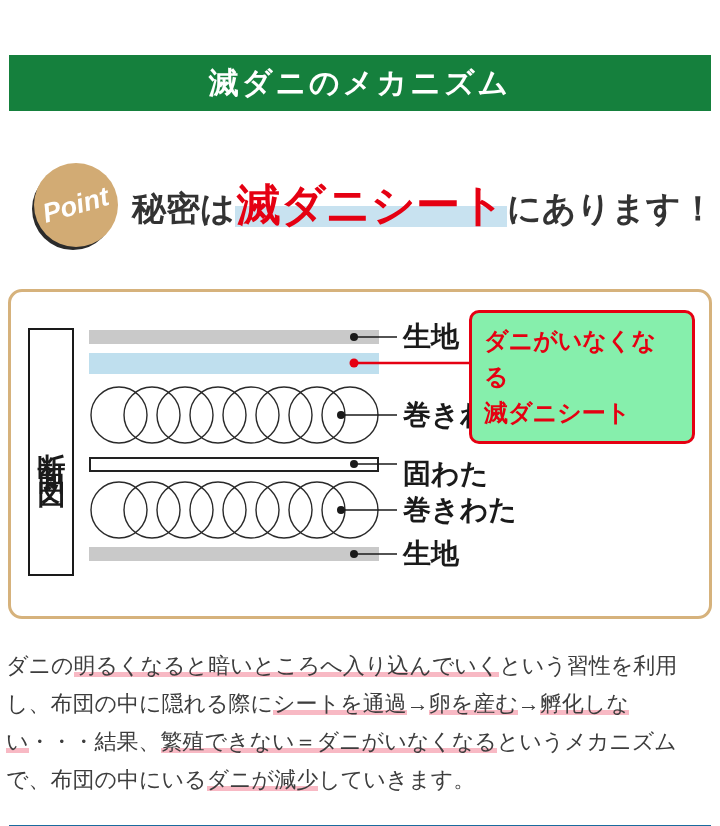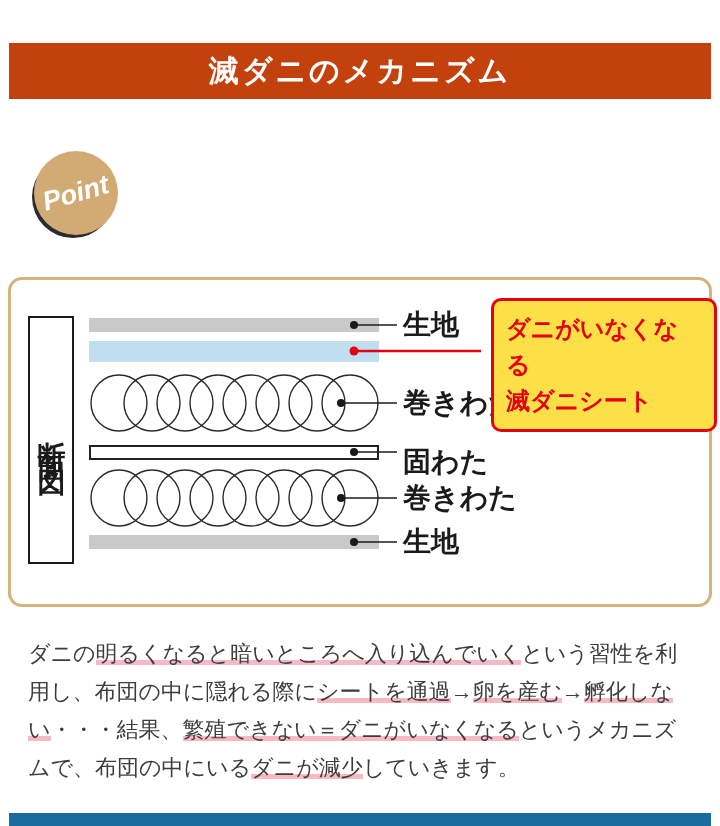--- a/index.html
+++ b/index.html
@@ -7,23 +7,23 @@
     margin: 0;
     width: 720px;
     height: 826px;
     overflow: hidden;
     background: #ffffff;
     font-family: "Liberation Sans", "DejaVu Sans", sans-serif;
   }
 
   
   .header {
-    margin: 43px 9px 0;
+    margin: 55px 9px 0;
     height: 56px;
-    background: #c2410c;
+    background: #15803d;
     display: flex;
     align-items: center;
     justify-content: center;
   }
   .header-title {
     color: #fff;
     font-size: 30px;
     font-weight: bold;
     letter-spacing: 3px;
   }
@@ -109,36 +109,36 @@
     line-height: 26px;
     white-space: nowrap;
   }
   .lbl-fabric-top { top: 32px; }
   .lbl-batting-top { top: 110px; }
   .lbl-firm { top: 169px; }
   .lbl-batting-bottom { top: 205px; }
   .lbl-fabric-bottom { top: 249px; }
   .callout {
     position: absolute;
-    left: 480px;
+    left: 458px;
     top: 18px;
     width: 226px;
     border: 3px solid #e50012;
     border-radius: 10px;
-    background: #fde047;
+    background: #86efac;
     padding: 10px 12px;
     color: #e50012;
     font-size: 24px;
     font-weight: bold;
     line-height: 1.5;
   }
 
   
   .desc {
-    margin: 28px 28px 0;
+    margin: 28px 6px 0;
     font-size: 22px;
     line-height: 38px;
     color: #3d3d3d;
     font-weight: 500;
   }
   .hl {
     background: linear-gradient(transparent 76%, #f8b9c4 76%, #f8b9c4 95%, transparent 95%);
   }
 
   
@@ -151,20 +151,23 @@
 </head>
 <body>
 
 <div class="header">
   <div class="header-title">滅ダニのメカニズム</div>
 </div>
 
 <div class="point-row">
   <div class="point-badge">
     <span>Point</span>
+  </div>
+  <div class="headline">
+    <span>秘密は</span><span class="red">滅ダニシート</span><span>にあります！</span>
   </div>
 </div>
 
 <div class="diagram">
   <div class="section-label">断面図</div>
 
   <div class="layer fabric-top"></div>
   <div class="layer sheet"></div>
   <div class="layer firm"></div>
   <div class="layer fabric-bottom"></div>

